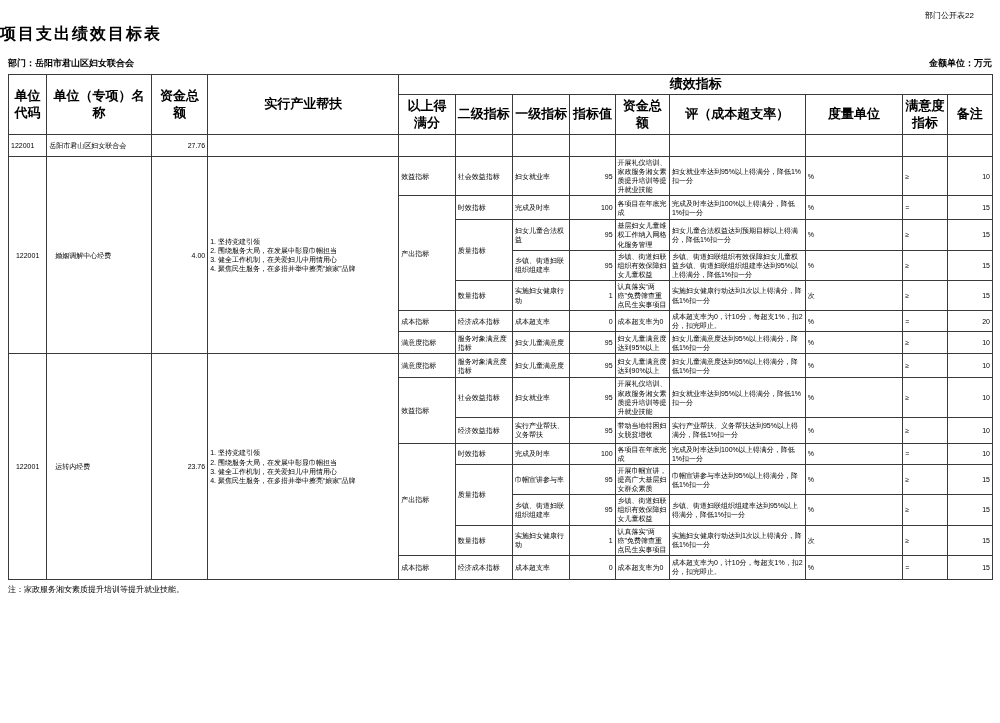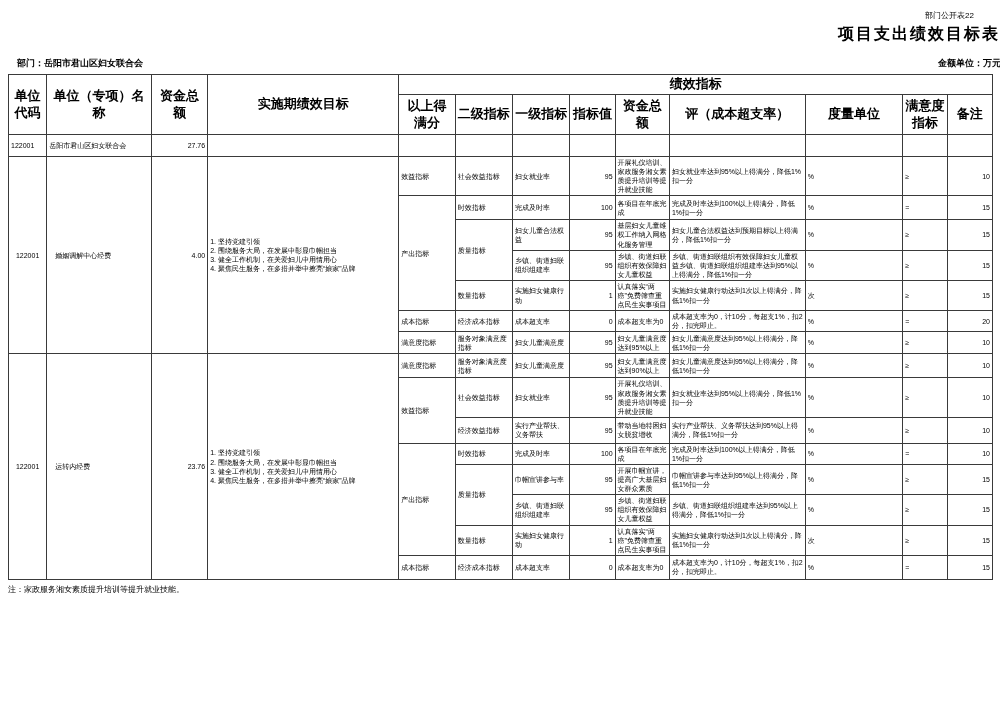--- a/index.html
+++ b/index.html
@@ -3,24 +3,24 @@
 <meta charset="utf-8">
 <style>
   * { box-sizing: border-box; }
   html,body { margin:0; padding:0; }
   body {
     width:1000px; height:723px; background:#ffffff; color:#000;
     font-family:"Liberation Sans","DejaVu Sans",sans-serif;
   }
   .page { position:relative; width:1000px; height:723px; overflow:hidden; background:#fff; }
   .corner-label { position:absolute; top:10px; right:26px; font-size:8px; }
-  .doc-title { position:absolute; top:24px; left:0; width:100%; text-align:right;
+  .doc-title { position:absolute; top:24px; left:0; width:100%; text-align:left;
                font-size:16px; font-weight:700; letter-spacing:2px; }
   .meta { position:absolute; top:57px; left:8px; width:984px;
-          display:flex; justify-content:space-between; font-size:9px; font-weight:700;margin-left:9px; }
+          display:flex; justify-content:space-between; font-size:9px; font-weight:700; }
   table.tbl { margin:74px 0 0 8px; width:985px; border-collapse:collapse; table-layout:fixed; }
   .tbl th, .tbl td {
     border:1px solid #3a3a3a; padding:1px 2px; font-size:7px; line-height:1.3;
     overflow:hidden; word-break:break-all; vertical-align:middle;
   }
   .tbl th { font-size:13px; font-weight:700; text-align:center; }
   td.c { text-align:center; }
   td.r { text-align:right; }
   td.l { text-align:left; }
   td.name-cell { padding-left:8px; }
@@ -53,21 +53,21 @@
         <col style="width:135px">
         <col style="width:97px">
         <col style="width:44px">
         <col style="width:45px">
     </colgroup>
     <thead>
       <tr class="hr1">
         <th rowspan="2">单位代码</th>
         <th rowspan="2">单位（专项）名称</th>
         <th rowspan="2">资金总额</th>
-        <th rowspan="2">实施期绩效目标</th>
+        <th rowspan="2">实行产业帮扶</th>
         <th colspan="9">绩效指标</th>
       </tr>
       <tr class="hr2">
         <th>以上得满分</th>
         <th>二级指标</th>
         <th>一级指标</th>
         <th>指标值</th>
         <th>资金总额</th>
         <th>评（成本超支率）</th>
         <th>度量单位</th>

